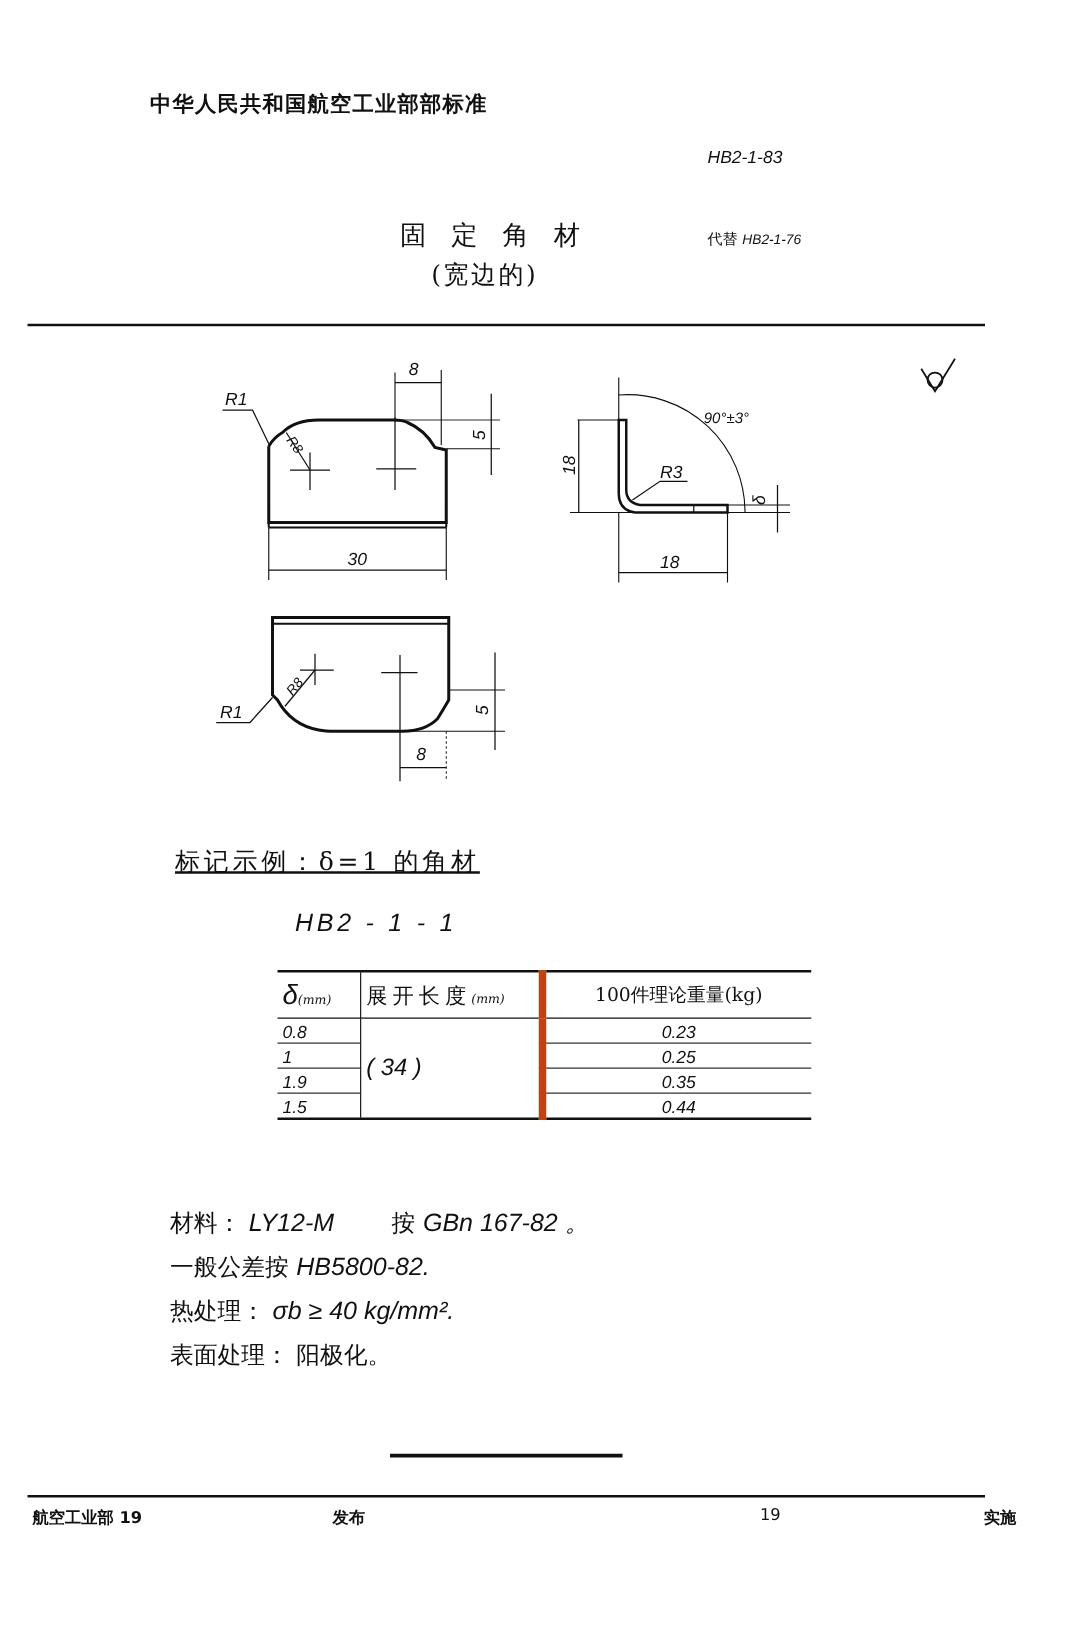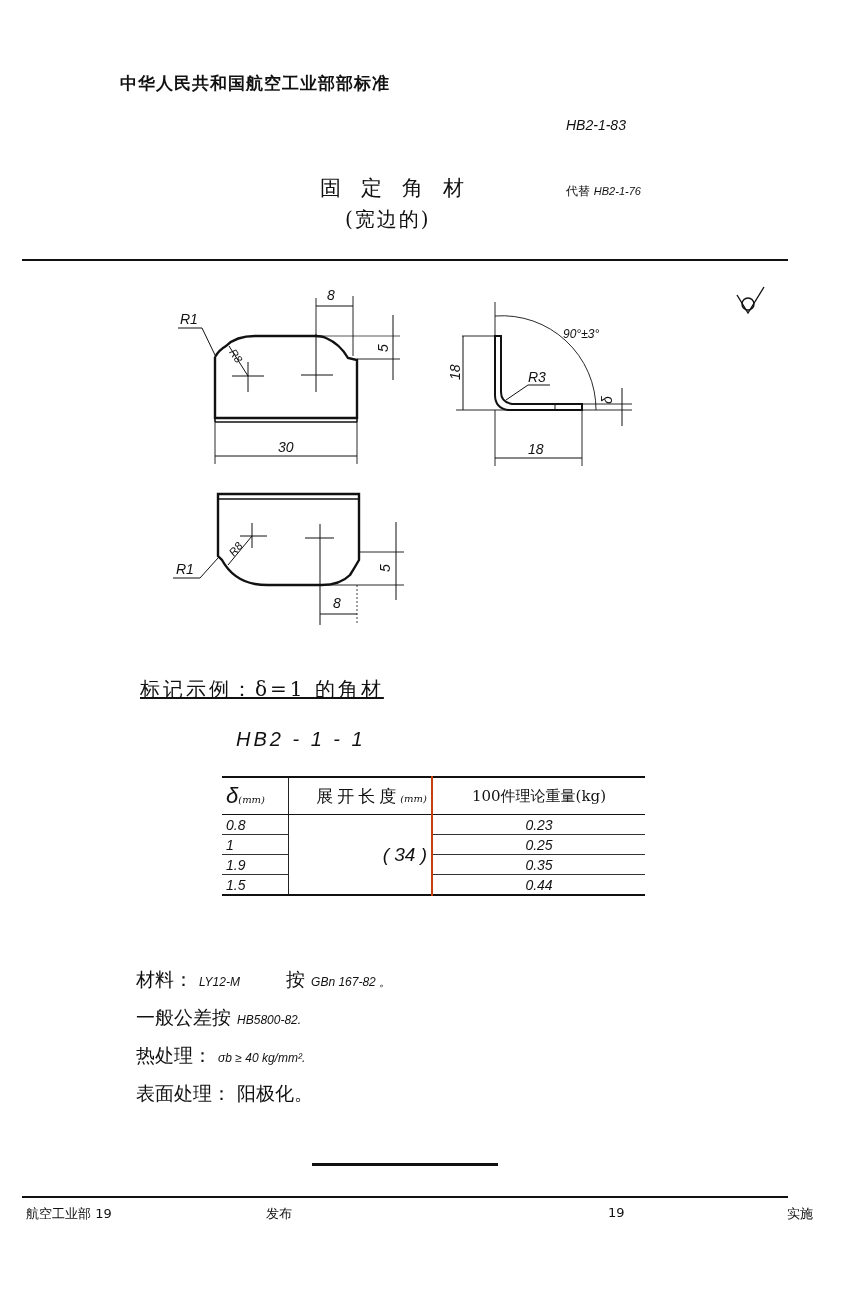--- a/index.html
+++ b/index.html
@@ -14,30 +14,30 @@
   .replaces { left: 566px; top: 183px; font-size: 12px; }
   .replaces .it { font-size: 11px; }
   .hr-top { left: 22px; top: 259px; width: 766px; height: 2px; background: #111; }
   .drawing { left: 0; top: 270px; }
   .example { left: 140px; top: 676px; font-size: 20px; font-family: "DejaVu Serif", serif; letter-spacing: 3px; text-decoration: underline; }
   .example-code { left: 236px; top: 728px; font-size: 20px; letter-spacing: 3px; }
   table.spec { position: absolute; left: 222px; top: 776px; border-collapse: collapse; font-size: 14px; }
   table.spec td { padding: 0 4px; height: 19px; }
   table.spec tr.head td { height: 36px; border-bottom: 1.5px solid #111; font-family: "DejaVu Serif", serif; }
   table.spec .c1 { width: 58px; text-align: left; border-right: 1px solid #222; }
-  table.spec .c2 { width: 134px; text-align: right; border-right: 2px solid #c2410c; }
+  table.spec .c2 { width: 134px; text-align: left; border-right: 6px solid #c2410c; }
   table.spec .c3 { width: 204px; text-align: center; }
   table.spec tr.row td.c1, table.spec tr.row td.c3 { border-bottom: 1px solid #333; }
   table.spec { border-top: 2px solid #111; border-bottom: 2.5px solid #111; }
   .sub { font-size: 10px; font-style: italic; }
   .notes { left: 136px; top: 962px; font-size: 19px; font-family: "DejaVu Serif", serif; line-height: 35px; }
-  .notes .it { font-size: 12px; font-style: italic; }
+  .notes .it { font-size: 20px; font-style: italic; }
   .hr-mid { left: 312px; top: 1163px; width: 186px; height: 3px; background: #111; }
   .hr-bot { left: 22px; top: 1196px; width: 766px; height: 2px; background: #111; }
-  .foot { top: 1205px; font-size: 13px; font-weight: normal; }
+  .foot { top: 1205px; font-size: 13px; font-weight: bold; }
 </style>
 </head>
 <body>
 
 <div class="abs org">中华人民共和国航空工业部部标准</div>
 <div class="abs std-no it">HB2-1-83</div>
 <div class="abs title">固定角材</div>
 <div class="abs subtitle">(宽边的)</div>
 <div class="abs replaces">
   <span>代替</span>

